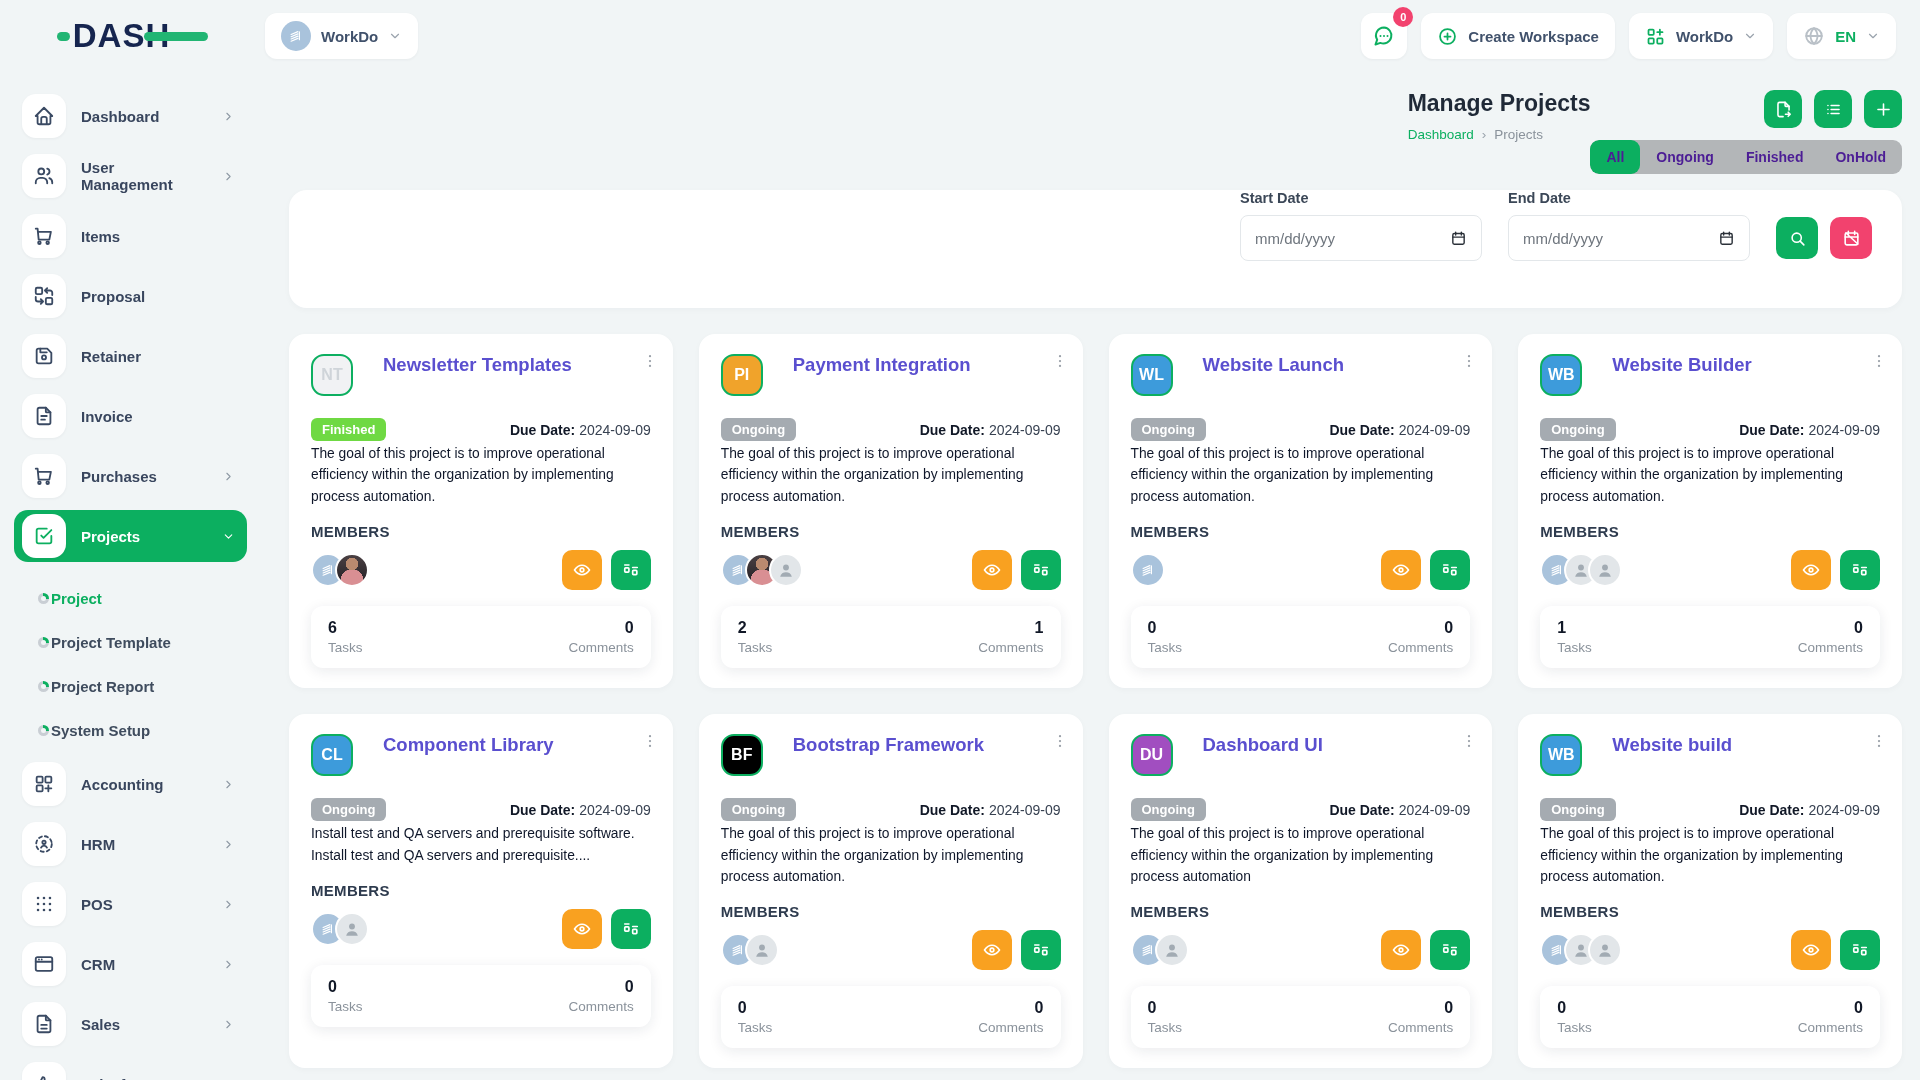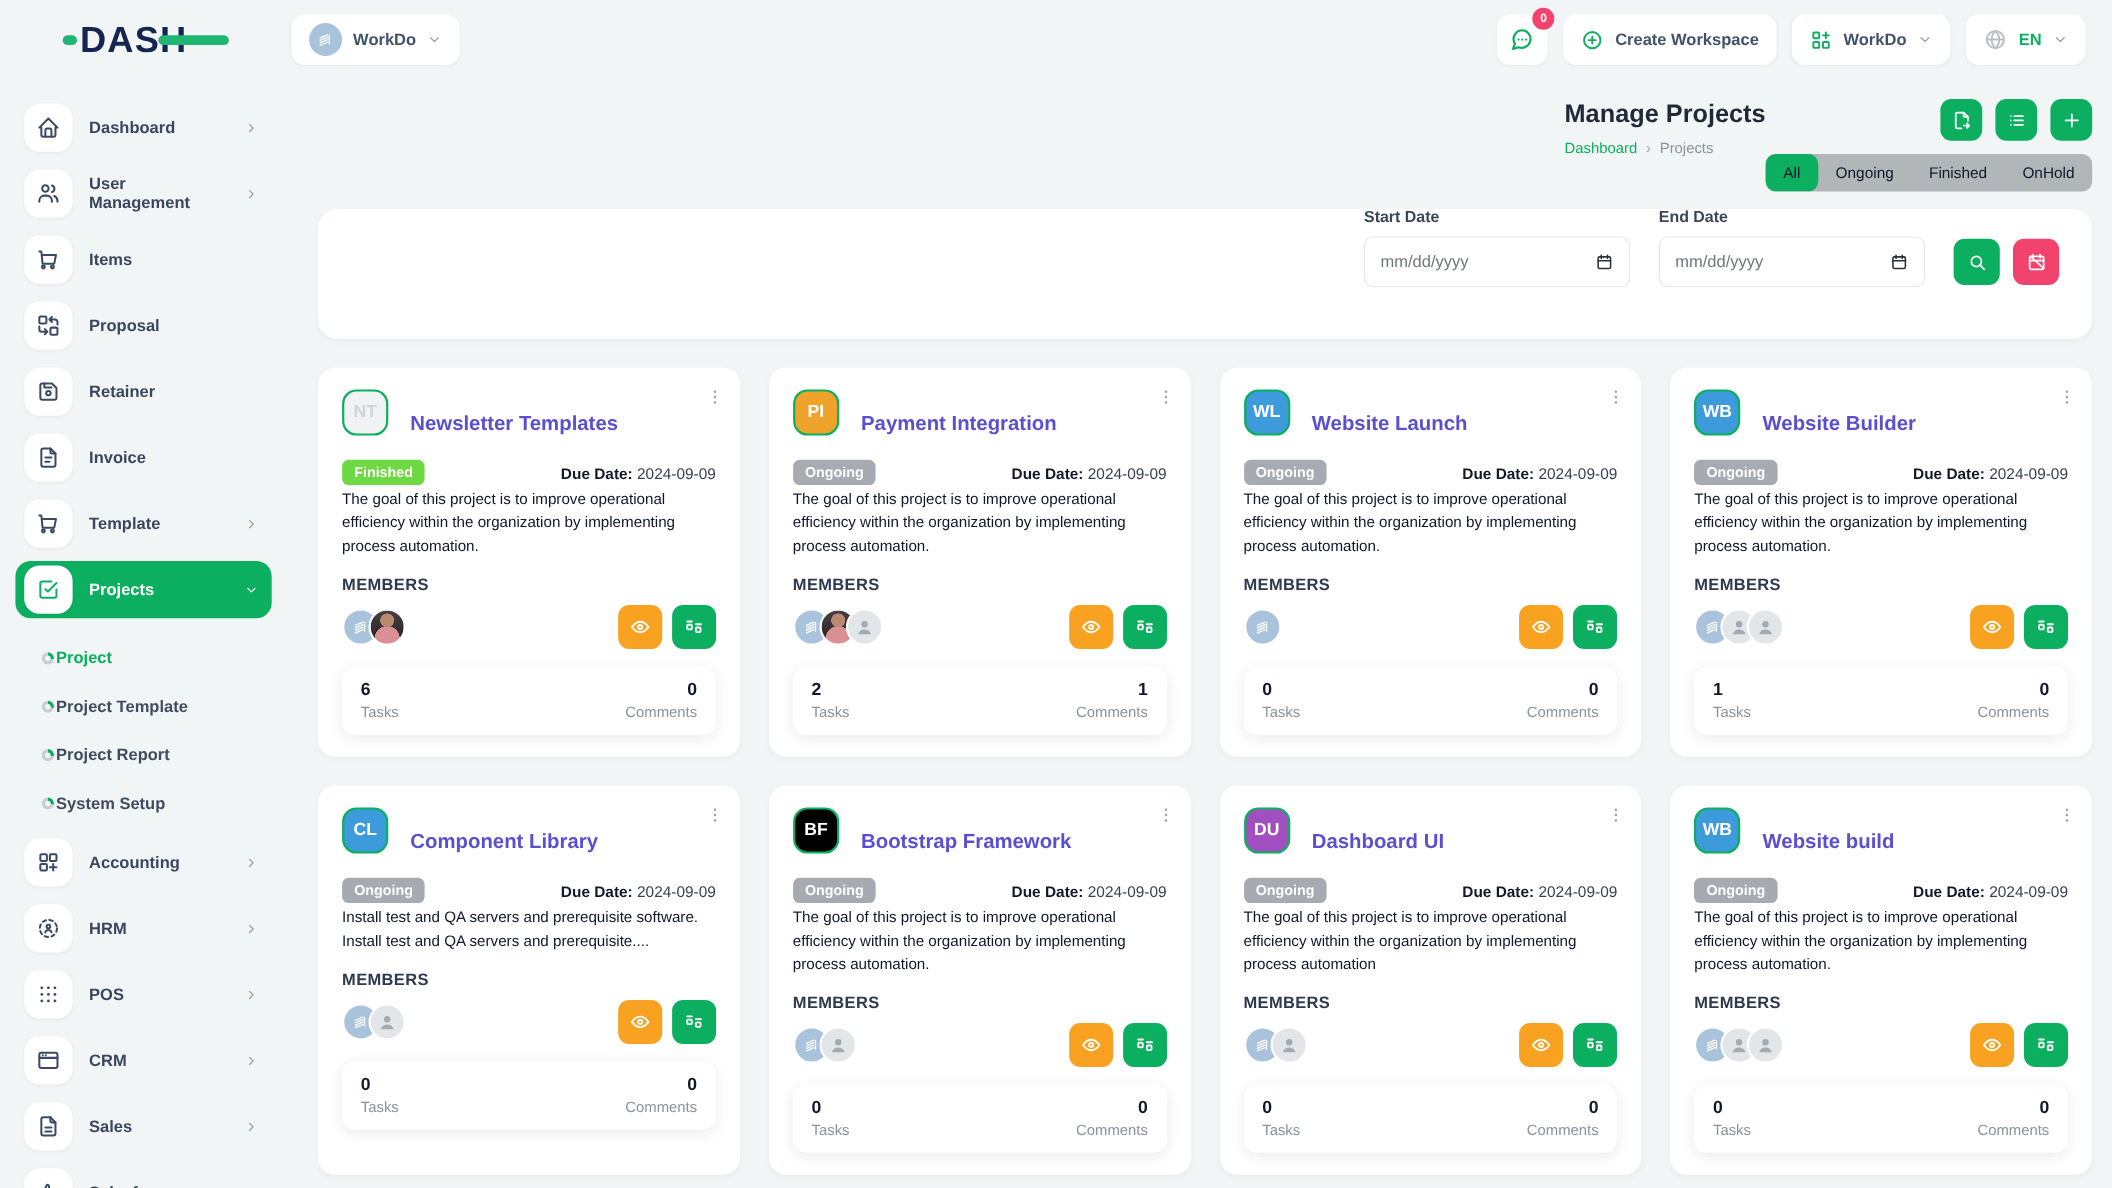--- a/index.html
+++ b/index.html
@@ -55,39 +55,39 @@
   .page-title{font-size:23px;font-weight:700;color:#1f2937}
   .breadcrumb{margin-top:10px;font-size:13.5px;display:flex;align-items:center;gap:8px}
   .crumb-link{color:#0caf60;text-decoration:none;cursor:pointer}
   .crumb-sep{color:#9aa3ad}
   .crumb-cur{color:#8a929b}
   .head-right{display:flex;flex-direction:column;align-items:flex-end;gap:12px}
   .action-row{display:flex;gap:12px}
   .action-btn{width:38px;height:38px;border:none;border-radius:10px;background:#0caf60;color:#fff;display:flex;align-items:center;justify-content:center;cursor:pointer}
   .action-btn .icon{width:19px;height:19px}
   .tabs{display:flex;background:#b3b6b8;border-radius:9px;overflow:hidden}
-  .tab{border:none;background:transparent;color:#0f172a;font-family:inherit;font-size:14px;font-weight:400;padding:9px 16px;cursor:pointer}
+  .tab{border:none;background:transparent;color:#4c1d95;font-family:inherit;font-size:14px;font-weight:700;padding:9px 16px;cursor:pointer}
   .tab.active{background:#0caf60;border-radius:9px}
 
   
   .filter-card{margin-top:16px;background:#fff;border-radius:18px;height:118px;display:flex;align-items:flex-start;justify-content:flex-end;gap:26px;padding:0 30px;box-shadow:0 2px 6px rgba(20,30,60,.03)}
   .field .f-label{font-size:14.5px;font-weight:600;color:#3b4757;margin-bottom:9px}
   .date-input{width:242px;height:46px;background:#fff;border:1px solid #e3e7ea;border-radius:8px;display:flex;align-items:center;justify-content:space-between;padding:0 14px;cursor:text}
   .date-ph{color:#6f767e;font-size:15px}
   .cal-ic{width:17px;height:17px;color:#2b3139}
   .filter-btns{display:flex;gap:12px;margin-top:27px}
   .sq-btn{width:42px;height:42px;border:none;border-radius:10px;color:#fff;display:flex;align-items:center;justify-content:center;cursor:pointer}
   .sq-btn .icon{width:19px;height:19px}
   .sq-btn.search{background:#0caf60}
   .sq-btn.reset{background:#f2426e}
 
   
   .cards-grid{margin-top:26px;display:grid;grid-template-columns:repeat(4,1fr);gap:26px}
   .card{background:#fff;border-radius:16px;padding:20px 22px;position:relative;box-shadow:0 2px 6px rgba(20,30,60,.03)}
-  .card-head{display:flex;align-items:flex-end;gap:20px}
+  .card-head{display:flex;align-items:flex-start;gap:30px}
   .initials{width:42px;height:42px;border-radius:13px;border:2px solid #0caf60;display:flex;align-items:center;justify-content:center;font-size:16px;font-weight:700;color:#fff;flex:0 0 42px}
   .card-title{font-size:18.5px;font-weight:700;color:#5a4fcf;cursor:pointer}
   .dots{position:absolute;top:16px;right:14px;width:18px;height:22px;color:#9aa1a9;cursor:pointer}
   .status-row{margin-top:22px;display:flex;justify-content:space-between;align-items:center}
   .badge{padding:4px 11px;border-radius:6px;font-size:13px;font-weight:600;color:#fff}
   .badge.finished{background:#6fd943}
   .badge.ongoing{background:#a5abb1}
   .due{font-size:14px;color:#374151}
   .due b{color:#111827}
   .card-desc{margin-top:2px;font-size:13.8px;line-height:1.55;color:#0f172a}
@@ -295,21 +295,21 @@
         <div class="nav-item">
     <span class="nav-tile">
             <span class="icon nav-ic">
               <svg viewBox="0 0 24 24" fill="none" stroke="currentColor" stroke-width="2" stroke-linecap="round" stroke-linejoin="round">
                 <circle cx="7" cy="19.3" r="1.4"></circle>
                 <circle cx="16" cy="19.3" r="1.4"></circle>
                 <path d="M3 4h2l1.2 12h11.6l1.7-8.5H5.7"></path>
               </svg>
             </span>
           </span>
-    <span class="nav-label">Template</span>
+    <span class="nav-label">Purchases</span>
     <span class="icon chev">
             <svg viewBox="0 0 24 24" fill="none" stroke="currentColor" stroke-width="2" stroke-linecap="round" stroke-linejoin="round">
               <path d="M9 6l6 6-6 6"></path>
             </svg>
           </span>
   </div>
         <div class="nav-item active">
     <span class="nav-tile">
             <span class="icon nav-ic">
               <svg viewBox="0 0 24 24" fill="none" stroke="currentColor" stroke-width="2" stroke-linecap="round" stroke-linejoin="round">

